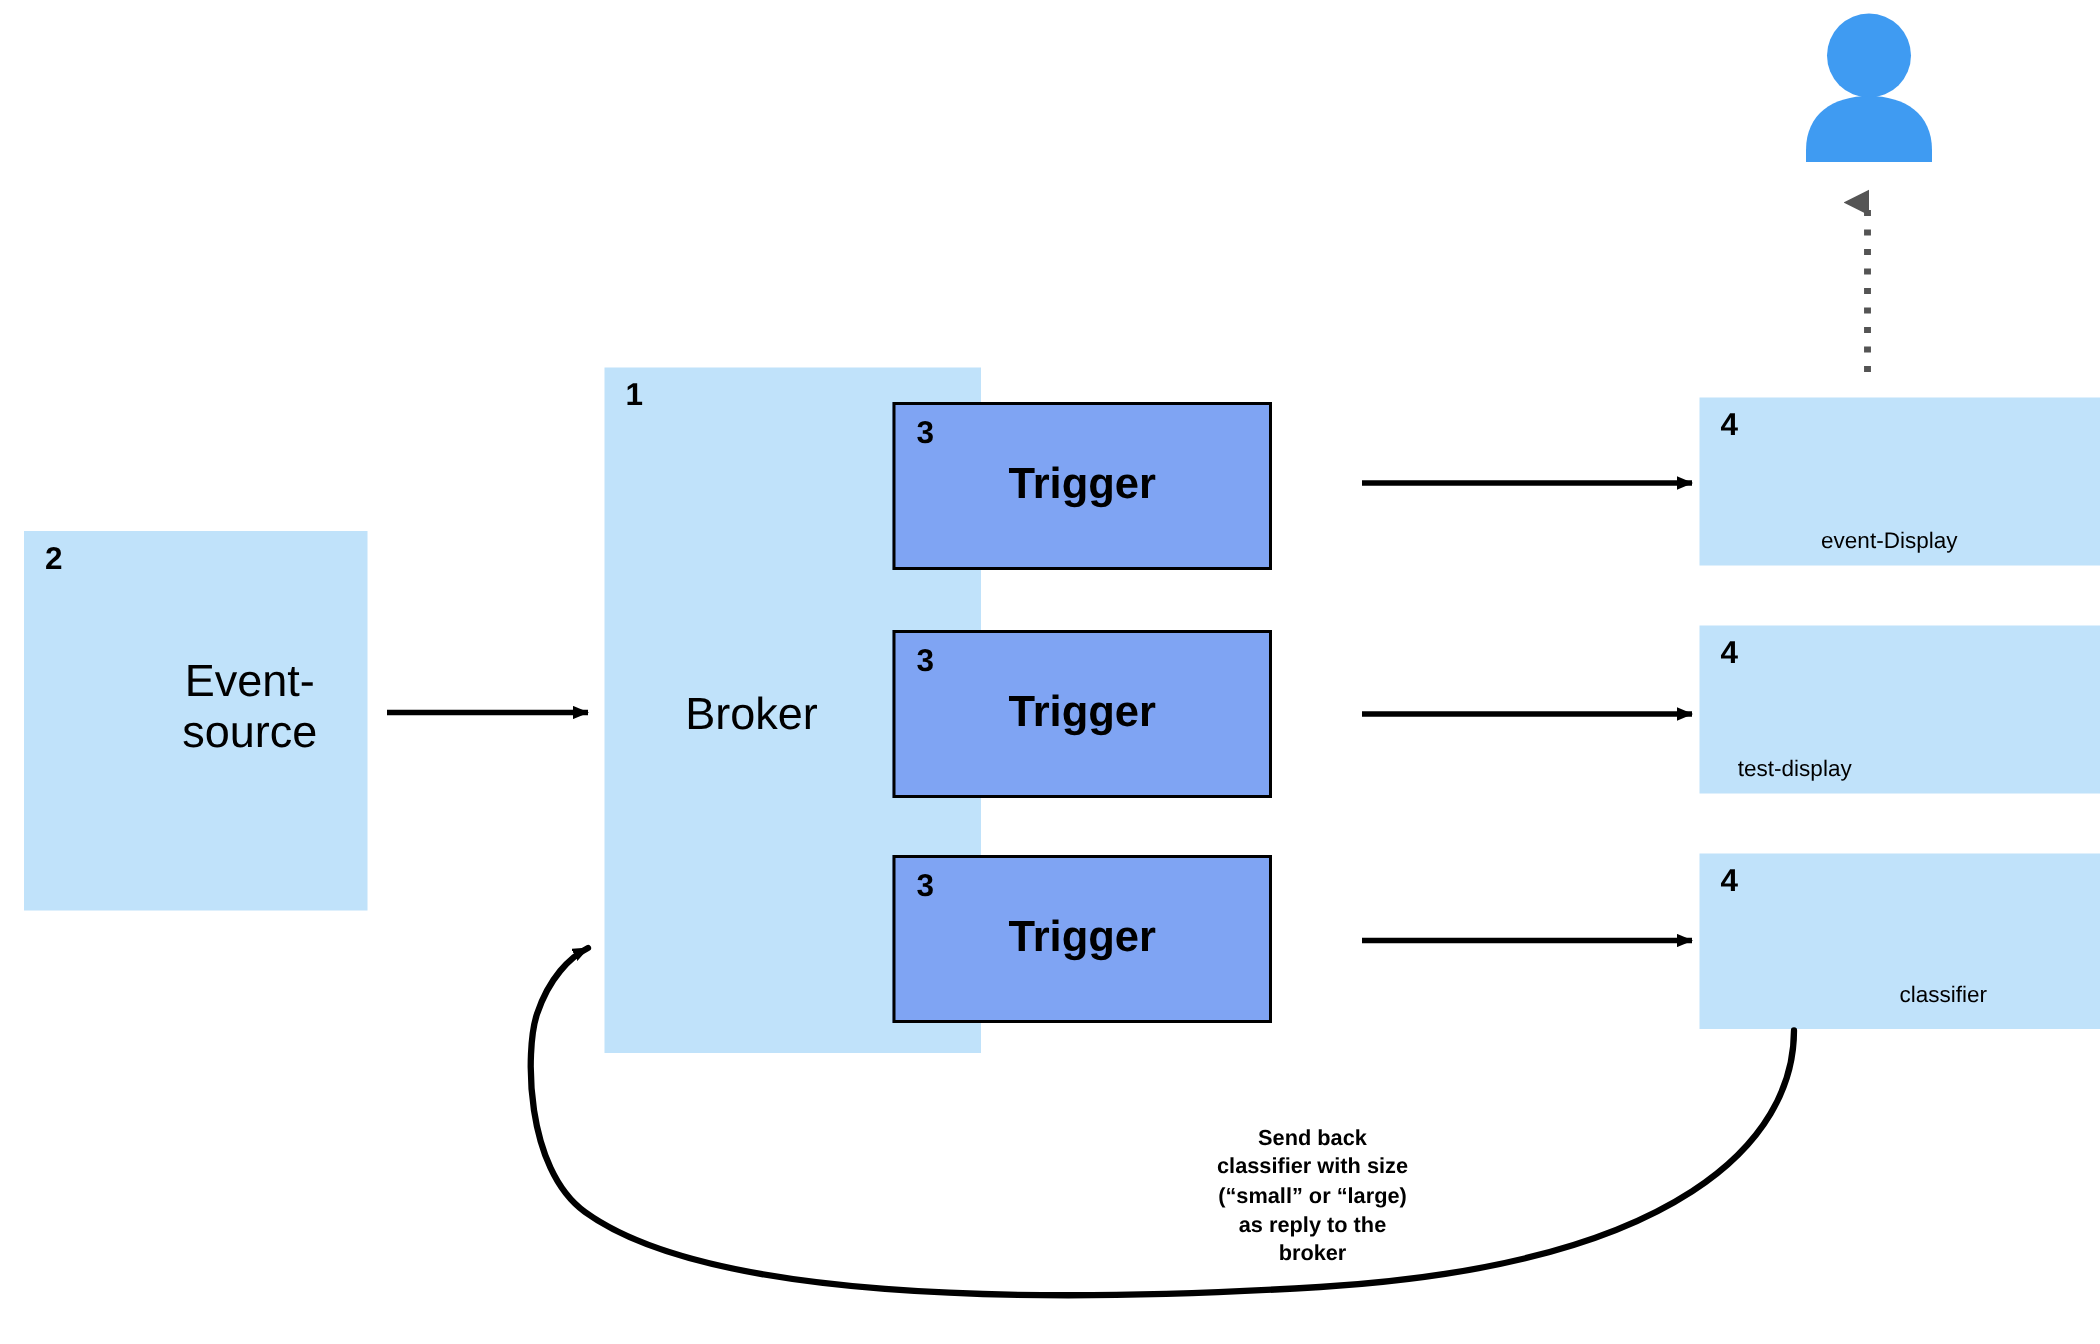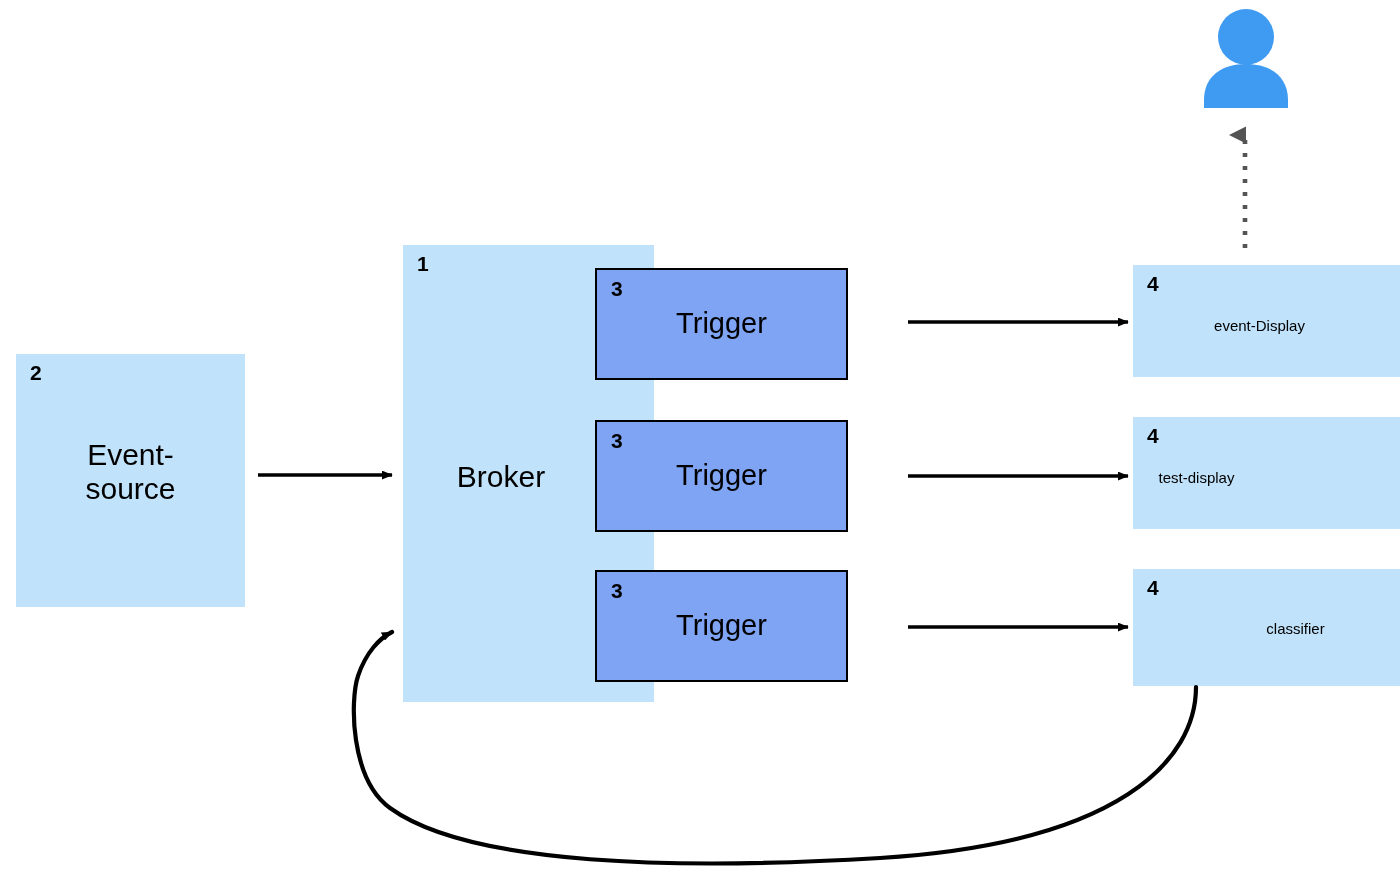--- a/index.html
+++ b/index.html
@@ -45,25 +45,26 @@
     text-align: center;
     color: #000000;
   }
   .label-big {
     font-size: 30px;
     font-weight: normal;
     line-height: 1.12;
   }
   .label-trigger {
     font-size: 29px;
-    font-weight: normal;
+    font-weight: bold;
   }
   .label-small {
     font-size: 15px;
     font-weight: normal;
+    margin-top: 35px;
   }
   .caption {
     position: absolute;
     text-align: center;
     font-size: 14.5px;
     font-weight: bold;
     line-height: 1.33;
     color: #000000;
     white-space: pre-line;
   }
@@ -92,21 +93,21 @@
   </div>
 
   <div class="box box-light" style="left:403px; top:245px; width:251px; height:457px;">
     <div class="corner-num">1</div>
   </div>
   <div class="box-center-label label-big" style="left:403px; width:196px; top:460px;">Broker</div>
 
   <div class="box box-light" style="left:16px; top:354px; width:229px; height:253px;">
     <div class="corner-num">2</div>
   </div>
-  <div class="box-center-label label-big" style="left:16px; width:229px; top:438px; white-space:pre-line;">Event-
+  <div class="box-center-label label-big" style="left:16px; width:229px; top:438px; white-space:pre-line;padding-left:36px;">Event-
 source</div>
 
   <div class="box box-trigger" style="left:595px; top:268px; width:253px; height:112px;">
     <div class="corner-num">3</div>
   </div>
   <div class="box-center-label label-trigger" style="left:595px; width:253px; top:307px;">Trigger</div>
 
   <div class="box box-trigger" style="left:595px; top:420px; width:253px; height:112px;">
     <div class="corner-num">3</div>
   </div>
@@ -161,14 +162,19 @@
     <g>
       <line x1="1245" y1="248" x2="1245" y2="135" stroke="#545454" stroke-width="4.6" stroke-dasharray="4 9" stroke-linecap="butt" marker-end="url(#mk-gray)"></line>
     </g>
 
     <g>
       <path d="M1196,687 C1196,760 1120,843 880,858 C680,870 470,866 390,808
                C350,779 350,700 358,676 C366,652 380,638 392,632" fill="none" stroke="#000000" stroke-width="4.2" stroke-linecap="round" marker-end="url(#mk-black)"></path>
     </g>
   </svg>
 
+  <div class="caption" style="left:760px; top:750px; width:230px;">Send back
+classifier with size
+(“small” or “large)
+as reply to the
+broker</div>
 
 </div>
 
 </body></html>

